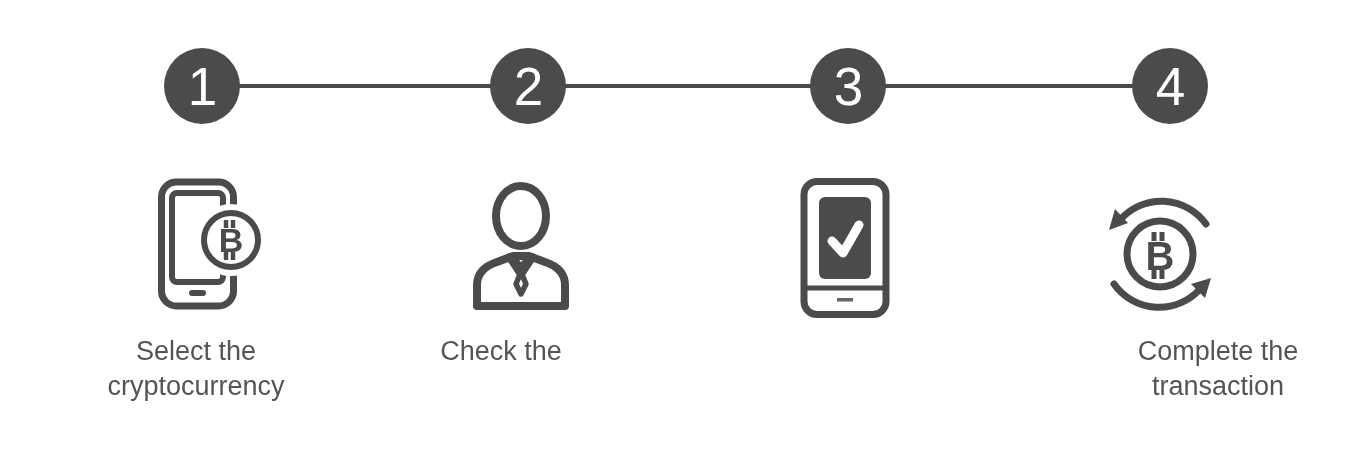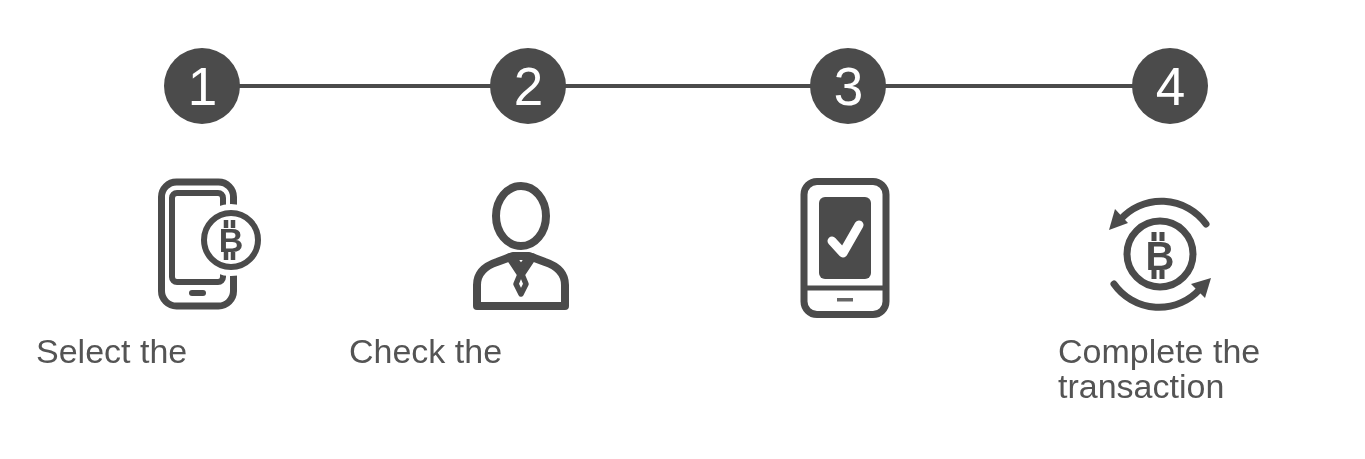--- a/index.html
+++ b/index.html
@@ -20,25 +20,25 @@
     letter-spacing:-1px;
   }
   .badge-1{left:164px;} .badge-2{left:490px;} .badge-3{left:810px;} .badge-4{left:1132px;}
   .icon-wrap{position:absolute;}
   .iw-1{left:156px;top:178px;width:110px;height:132px;}
   .iw-2{left:466px;top:182px;width:110px;height:128px;}
   .iw-3{left:800px;top:178px;width:90px;height:140px;}
   .iw-4{left:1098px;top:178px;width:124px;height:140px;}
   .icon-wrap svg{display:block;width:100%;height:100%;}
   .step-label{
-    position:absolute;top:334px;width:320px;text-align:left;
-    color:#545454;font-size:34px;line-height:35px;font-weight:400;
+    position:absolute;top:334px;width:320px;text-align:center;
+    color:#545454;font-size:27px;line-height:35px;font-weight:400;
   }
   .step-label span{display:block;}
-  .lbl-1{left:36px;} .lbl-2{left:349px;} .lbl-3{left:691px;} .lbl-4{left:1058px;}
+  .lbl-1{left:36px;} .lbl-2{left:341px;} .lbl-3{left:691px;} .lbl-4{left:1058px;}
 </style>
 </head>
 <body>
 
 <div class="canvas">
 
   <div class="connector"></div>
 
   <div class="step-badge badge-1">
     <span>1</span>
@@ -96,20 +96,21 @@
       <path d="M56,54 V63 M64,54 V63 M56,92 V101 M64,92 V101" stroke="#4b4b4b" stroke-width="5" fill="none"></path>
       <path d="M108,46 A55,55 0 0 0 22,42" fill="none" stroke="#4b4b4b" stroke-width="7" stroke-linecap="round"></path>
       <polygon points="11,52 30,45 17,31" fill="#4b4b4b"></polygon>
       <path d="M16,106 A55,55 0 0 0 102,111" fill="none" stroke="#4b4b4b" stroke-width="7" stroke-linecap="round"></path>
       <polygon points="113,100 107,120 93,106" fill="#4b4b4b"></polygon>
     </svg>
   </div>
 
   <div class="step-label lbl-1">
     <span>Select the</span>
+    <span>cryptocurrency</span>
   </div>
   <div class="step-label lbl-2">
     <span>Check the</span>
   </div>
   <div class="step-label lbl-3">
   </div>
   <div class="step-label lbl-4">
     <span>Complete the</span>
     <span>transaction</span>
   </div>

